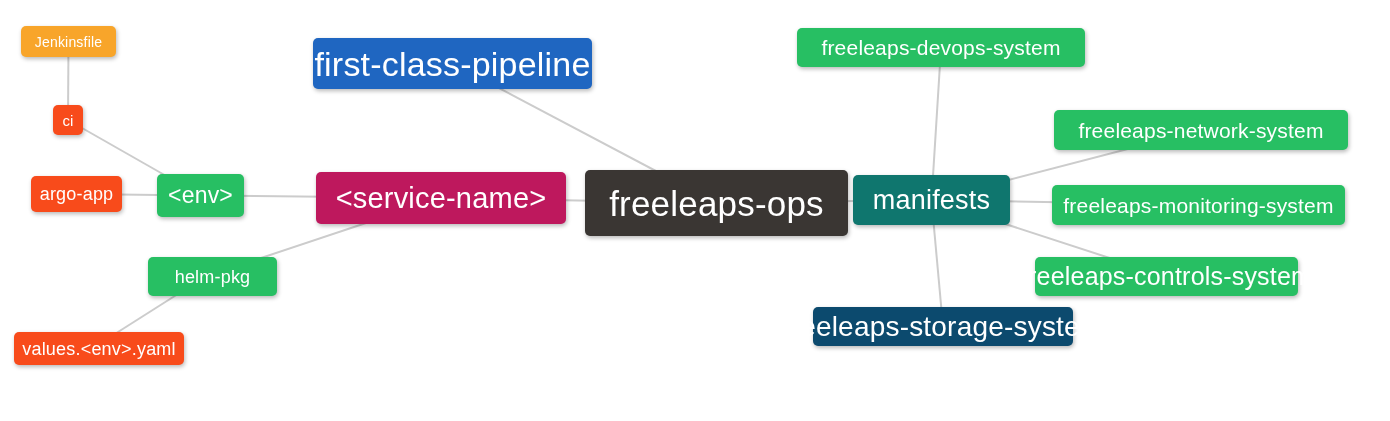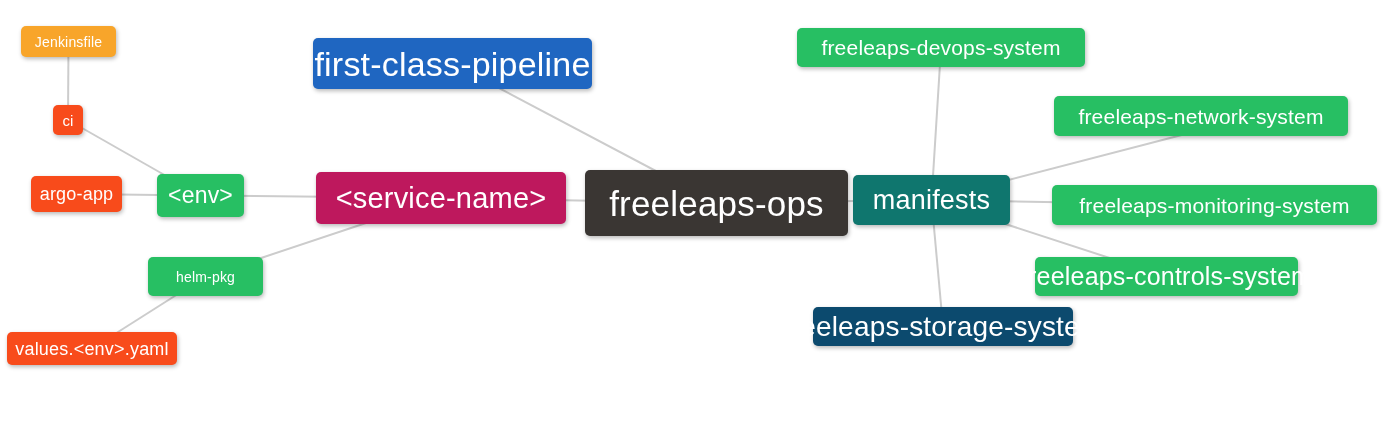--- a/index.html
+++ b/index.html
@@ -55,25 +55,25 @@
       <line x1="931.5" y1="200" x2="1201" y2="130" stroke="#cccccc" stroke-width="2"></line>
       <line x1="931.5" y1="200" x2="1214.5" y2="205" stroke="#cccccc" stroke-width="2"></line>
       <line x1="931.5" y1="200" x2="1166.5" y2="276.5" stroke="#cccccc" stroke-width="2"></line>
       <line x1="931.5" y1="200" x2="943" y2="326.5" stroke="#cccccc" stroke-width="2"></line>
     </svg>
   <div id="nodes-layer">
       <div class="node" style="left: 21px; top: 26px; width: 95px; height: 31px; font-size: 14px; background: rgb(248, 165, 42); color: rgb(255, 255, 255);">Jenkinsfile</div>
       <div class="node" style="left: 53px; top: 105px; width: 30px; height: 30px; font-size: 15px; background: rgb(248, 75, 27); color: rgb(255, 255, 255);">ci</div>
       <div class="node" style="left: 31px; top: 176px; width: 91px; height: 36px; font-size: 18px; background: rgb(248, 75, 27); color: rgb(255, 255, 255);">argo-app</div>
       <div class="node" style="left: 157px; top: 174px; width: 87px; height: 43px; font-size: 23px; background: rgb(39, 191, 99); color: rgb(255, 255, 255);">&lt;env&gt;</div>
-      <div class="node" style="left: 148px; top: 257px; width: 115px; height: 39px; font-size: 14px; background: rgb(39, 191, 99); color: rgb(255, 255, 255); text-align: right;">helm-pkg</div>
-      <div class="node" style="left: 7px; top: 332px; width: 170px; height: 33px; font-size: 18px; background: rgb(248, 75, 27); color: rgb(255, 255, 255);">values.&lt;env&gt;.yaml</div>
+      <div class="node" style="left: 148px; top: 257px; width: 129px; height: 39px; font-size: 18px; background: rgb(39, 191, 99); color: rgb(255, 255, 255); text-align: right;">helm-pkg</div>
+      <div class="node" style="left: 14px; top: 332px; width: 170px; height: 33px; font-size: 18px; background: rgb(248, 75, 27); color: rgb(255, 255, 255);">values.&lt;env&gt;.yaml</div>
       <div class="node" style="left: 313px; top: 38px; width: 279px; height: 51px; font-size: 34px; background: rgb(31, 102, 193); color: rgb(255, 255, 255);">first-class-pipeline</div>
       <div class="node" style="left: 316px; top: 172px; width: 250px; height: 52px; font-size: 29px; background: #be185d; color: rgb(255, 255, 255);">&lt;service-name&gt;</div>
       <div class="node" style="left: 585px; top: 170px; width: 263px; height: 66px; font-size: 35px; background: rgb(58, 54, 51); color: rgb(255, 255, 255); text-align: right;">freeleaps-ops</div>
       <div class="node" style="left: 853px; top: 175px; width: 157px; height: 50px; font-size: 27px; background: #0f766e; color: rgb(255, 255, 255);">manifests</div>
       <div class="node" style="left: 797px; top: 28px; width: 288px; height: 39px; font-size: 21px; background: rgb(39, 191, 99); color: rgb(255, 255, 255);">freeleaps-devops-system</div>
-      <div class="node" style="left: 1054px; top: 96px; width: 294px; height: 40px; font-size: 21px; background: rgb(39, 191, 99); color: rgb(255, 255, 255);">freeleaps-network-system</div>
-      <div class="node" style="left: 1052px; top: 185px; width: 325px; height: 40px; font-size: 21px; background: rgb(39, 191, 99); color: rgb(255, 255, 255);">freeleaps-monitoring-system</div>
+      <div class="node" style="left: 1054px; top: 110px; width: 294px; height: 40px; font-size: 21px; background: rgb(39, 191, 99); color: rgb(255, 255, 255);">freeleaps-network-system</div>
+      <div class="node" style="left: 1052px; top: 185px; width: 293px; height: 40px; font-size: 21px; background: rgb(39, 191, 99); color: rgb(255, 255, 255);">freeleaps-monitoring-system</div>
       <div class="node" style="left: 1035px; top: 257px; width: 263px; height: 39px; font-size: 25px; background: rgb(39, 191, 99); color: rgb(255, 255, 255);">freeleaps-controls-system</div>
       <div class="node" style="left: 813px; top: 307px; width: 260px; height: 39px; font-size: 28px; background: #0c4a6e; color: rgb(255, 255, 255);">freeleaps-storage-system</div>
     </div>
 </div>
 
 </body></html>

